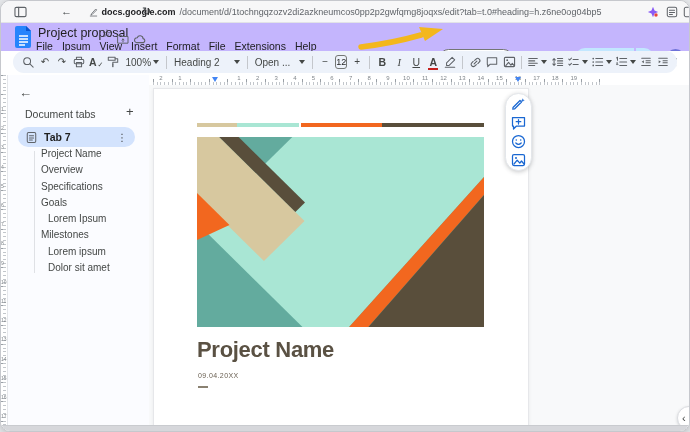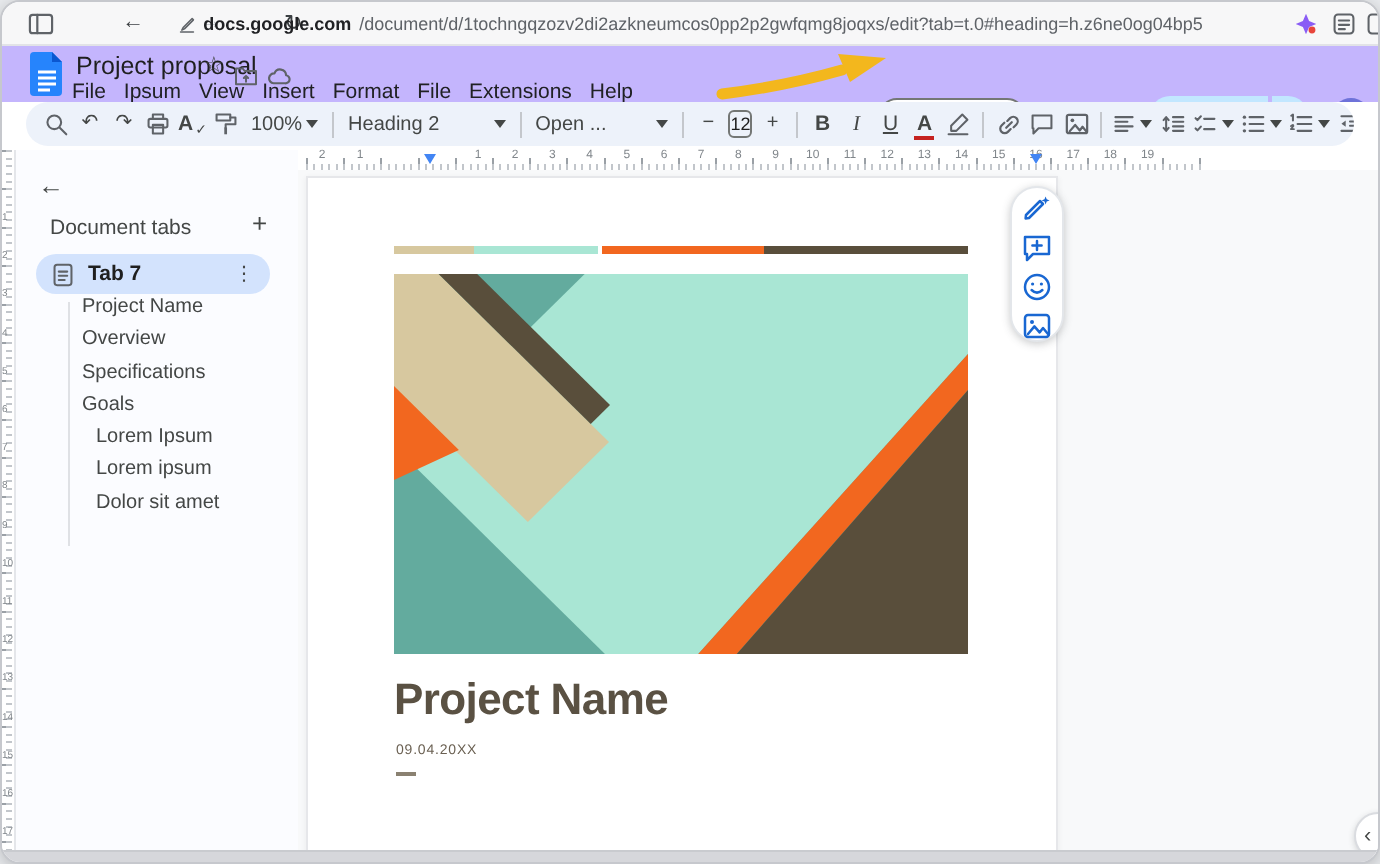--- a/index.html
+++ b/index.html
@@ -219,26 +219,26 @@
             <rect x="1.5" y="1.5" width="8" height="3.5"></rect>
             <path d="M9.5 3.2 h3 v4 H6.8 v2"></path>
             <rect x="6" y="9" width="1.6" height="4" class="f"></rect>
           </svg>
         </span>
       <span class="tb txt">
           <span>100%</span>
           <span class="caret"></span>
         </span>
       <span class="sep"></span>
-      <span class="tb txt" style="gap:27px">
+      <span class="tb txt" style="gap:14px">
           <span>Heading 2</span>
           <span class="caret"></span>
         </span>
       <span class="sep"></span>
-      <span class="tb txt" style="gap:25px">
+      <span class="tb txt" style="gap:9px">
           <span>Open ...</span>
           <span class="caret"></span>
         </span>
       <span class="sep"></span>
       <span class="tb glyph">−</span>
       <span class="fontsize-box">12</span>
       <span class="tb glyph">+</span>
       <span class="sep"></span>
       <span class="tb letter bold">B</span>
       <span class="tb letter it">I</span>
@@ -395,20 +395,21 @@
       <span class="lbl">Tab 7</span>
       <span class="kebab">⋮</span>
     </div>
     <div id="guide"></div>
     <div id="outline-list">
         <div class="outline-item">Project Name</div>
         <div class="outline-item">Overview</div>
         <div class="outline-item">Specifications</div>
         <div class="outline-item">Goals</div>
         <div class="outline-item ind">Lorem Ipsum</div>
+        <div class="outline-item">Milestones</div>
         <div class="outline-item ind">Lorem ipsum</div>
         <div class="outline-item ind">Dolor sit amet</div>
       </div>
   </div>
 
   <div id="docbg">
     <div id="page">
       <div id="coverbar">
         <div style="width:40px;background:#d7c89f"></div>
         <div style="width:62px;background:#a9e6d4"></div>

